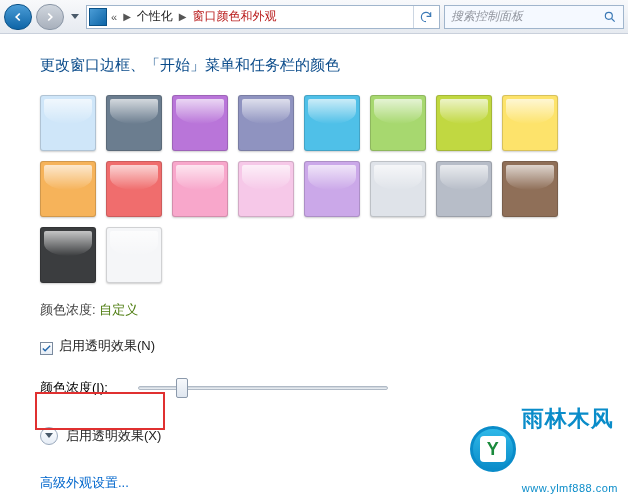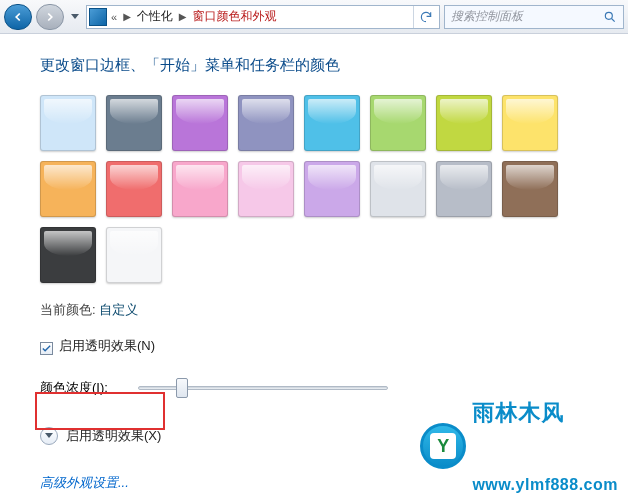--- a/index.html
+++ b/index.html
@@ -20,43 +20,43 @@
 .searchbox .mag { margin-left: auto; }
 
 .content { padding: 22px 8px 0 40px; position: relative; height: 470px; }
 .page-title { font-size: 15px; color: #0a4b8a; margin-bottom: 20px; }
 
 .swatches { display: flex; flex-wrap: wrap; gap: 10px; width: 560px; margin-bottom: 18px; }
 .swatch { width: 56px; height: 56px; border-radius: 3px; position: relative; cursor: pointer; box-shadow: inset 0 0 0 1px rgba(0,0,0,.15), 0 1px 2px rgba(0,0,0,.2); }
 .swatch::after { content:""; position:absolute; left:4px; right:4px; top:4px; height:45%; background: linear-gradient(rgba(255,255,255,.7), rgba(255,255,255,0)); border-radius:2px 2px 50% 50%; }
 
 .current-line { font-size: 13px; color: #444; margin-bottom: 18px; }
-.current-val { color: #0c4a6e; text-align: right; }
+.current-val { color: #4d7c0f; text-align: right; }
 
 .checkbox-row { display: flex; align-items: flex-end; gap: 6px; font-size: 13px; color: #222; margin-bottom: 22px; }
 .checkbox { width: 13px; height: 13px; border: 1px solid #7a8a9e; background: linear-gradient(#fff,#e6edf6); display: flex; align-items: center; justify-content: center; }
 .checkbox svg { width: 11px; height: 11px; }
 
 .slider-row { display: flex; align-items: center; gap: 30px; font-size: 13px; margin-bottom: 28px; }
 .slider { position: relative; width: 250px; height: 22px; }
 .track { position:absolute; left:0; right:0; top:9px; height:4px; background: linear-gradient(#c9d0d9,#eef2f6); border:1px solid #b0bac6; border-radius:2px; }
 .thumb { position:absolute; top:1px; left:38px; width:12px; height:20px; background: linear-gradient(#f7f9fc,#dfe6ef); border:1px solid #8b99ab; border-radius:2px; }
 
 .expander { display: flex; align-items: center; gap: 8px; font-size: 13px; color: #222; margin-bottom: 28px; }
 .circle-btn { width: 18px; height: 18px; border-radius: 50%; border: 1px solid #9aa9bc; background: linear-gradient(#fff,#e6edf6); display:flex; align-items:center; justify-content:center; }
 
-.adv-link { font-size: 13px; color: #0066cc; cursor: pointer; display: inline-block; font-style: italic; }
+.adv-link { font-size: 13px; color: #0066cc; cursor: pointer; display: inline-block; }
 .highlight-box { position: absolute; left: 35px; top: 358px; width: 130px; height: 38px; border: 2px solid #e03030; }
 
 .watermark { position: absolute; right: 10px; bottom: 10px; display: flex; align-items: center; gap: 6px; }
 .wm-badge { width: 46px; height: 46px; background: linear-gradient(#2fb8e8,#0a8cc9); border-radius: 50%; border: 3px solid #0a8cc9; position: relative; display:flex; align-items:center; justify-content:center; }
 .wm-badge-inner { width: 26px; height: 26px; background:#fff; border-radius:4px; display:flex; align-items:center; justify-content:center; color:#1a8a3c; font-size:18px; font-weight:bold; }
 .wm-text { display:flex; flex-direction:column;gap:48px; }
 .wm-cn { font-size: 22px; font-weight: bold; color: #0a8cc9; letter-spacing:1px; }
-.wm-url { font-size: 16px; color: #0a8cc9; font-weight:bold; letter-spacing:0.5px; }
+.wm-url { font-size: 11px; color: #0a8cc9; font-weight:normal; letter-spacing:0.5px; }
 </style>
 </head>
 <body>
 
 <div class="toolbar">
   <div class="nav-btn">
     <svg viewBox="0 0 24 24">
         <path d="M15 6l-6 6 6 6" stroke="#fff" stroke-width="3" fill="none"></path>
       </svg>
   </div>
@@ -111,21 +111,21 @@
       <div class="swatch" style="background: rgb(246, 200, 232);"></div>
       <div class="swatch" style="background: rgb(203, 168, 233);"></div>
       <div class="swatch" style="background: rgb(223, 227, 233);"></div>
       <div class="swatch" style="background: rgb(183, 189, 200);"></div>
       <div class="swatch" style="background: rgb(143, 111, 88);"></div>
       <div class="swatch" style="background: rgb(59, 61, 63);"></div>
       <div class="swatch" style="background: rgb(245, 246, 248);"></div>
     </div>
 
   <div class="current-line">
-    <span>当前颜色:</span>
+    <span>颜色浓度:</span>
     <span class="current-val">自定义</span>
   </div>
 
   <div class="checkbox-row">
     <div class="checkbox">
       <svg viewBox="0 0 24 24">
           <path d="M4 12l5 5L20 6" stroke="#2266aa" stroke-width="3" fill="none"></path>
         </svg>
     </div>
     <span>启用透明效果(N)</span>

